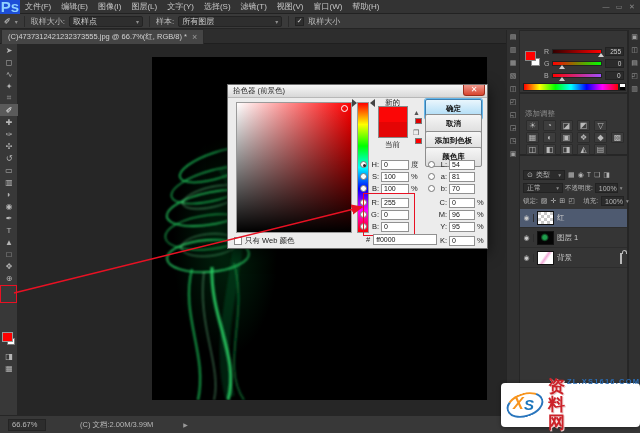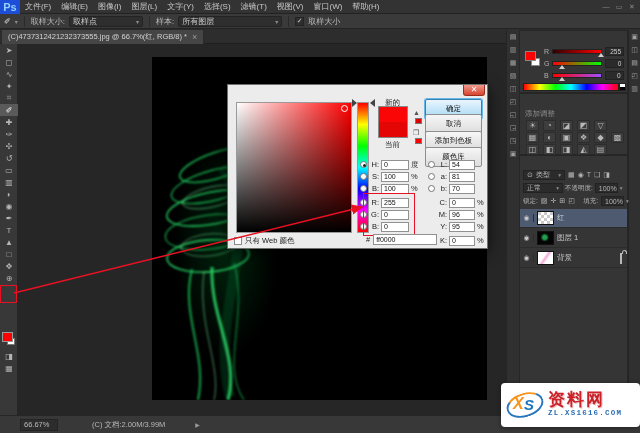--- a/index.html
+++ b/index.html
@@ -5,21 +5,21 @@
   * { box-sizing: border-box; margin: 0; padding: 0; }
   html,body { width:640px; height:433px; }
   body { font-family: "Liberation Sans", "DejaVu Sans", sans-serif; background:#262626; overflow:hidden; }
   #app { position:relative; width:640px; height:433px; background:#262626; overflow:hidden; }
   .abs { position:absolute; }
   .row { display:flex; align-items:center; }
 
   
   #menubar { left:0; top:0; width:640px; height:14px; background:#333333; border-bottom:1px solid #222;
              display:flex; align-items:center; color:#c8c8c8; font-size:8px; }
-  #ps-logo { width:20px; height:16px; background:#1d4ed8; color:#8fd1ff; font-weight:bold; font-size:11px;
+  #ps-logo { width:20px; height:16px; background:#1d4ed8; color:#8fd1ff; font-weight:bold; font-size:15px;
              display:flex; align-items:center; justify-content:center; }
   .mi { padding:0 5px; height:14px; display:flex; align-items:center; white-space:nowrap; }
   #win-btns { margin-left:auto; display:flex; gap:3px; padding-right:3px; color:#8a8a8a; font-size:7px; }
   #win-btns span { width:10px; text-align:center; }
 
   
   #optionsbar { left:0; top:14px; width:640px; height:15px; background:#3a3a3a; border-bottom:1px solid #242424;
                 display:flex; align-items:center; color:#bdbdbd; font-size:8px; gap:4px; padding-left:4px; }
   .opt-sep { width:1px; height:11px; background:#2a2a2a; margin:0 2px; }
   .ddl { background:#2e2e2e; border:1px solid #232323; border-radius:2px; height:11px; display:flex;
@@ -67,21 +67,21 @@
   #hue-ar-r { left:142px; top:14px; border-right:5px solid #444; }
   .dlg-lbl { position:absolute; color:#222; }
   #swatch-new { position:absolute; left:150px; top:21px; width:30px; height:16px; background:#fb0606; border:1px solid #888; border-bottom:none; }
   #swatch-cur { position:absolute; left:150px; top:37px; width:30px; height:16px; background:#e40505; border:1px solid #888; border-top:none; }
   #gamut-warn { position:absolute; left:185px; top:24px; color:#555; font-size:7px; }
   #gamut-chip { position:absolute; left:187px; top:33px; width:7px; height:6px; background:#e00000; border:1px solid #777; }
   #cube-icon  { position:absolute; left:185px; top:44px; color:#555; font-size:7px; }
   #cube-chip  { position:absolute; left:187px; top:53px; width:7px; height:6px; background:#ff0000; border:1px solid #777; }
   .dlg-btn { position:absolute; left:197px; width:57px; height:20px; background:linear-gradient(#f6f6f6,#dddddd);
              border:1px solid #8e8e8e; border-radius:2px; font-size:7.5px; color:#111;
-             display:flex; align-items:center; justify-content:center; }
+             display:flex; align-items:center; justify-content:center;font-weight:bold; }
   .dlg-btn.primary { background:linear-gradient(#eaf6fd,#a7d9f5); border:1px solid #3c7fb1; box-shadow:0 0 0 1px #66b6e8; }
   .fld-row { position:absolute; height:11px; display:flex; align-items:center; gap:2px; }
   .radio { width:7px; height:7px; border:1px solid #777; border-radius:50%; background:#fdfdfd; position:relative; flex:none; }
   .radio.on::after { content:''; position:absolute; left:1.5px; top:1.5px; width:3px; height:3px; background:#222; border-radius:50%; }
   .fl { width:10px; text-align:right; }
   .win-input { width:28px; height:10px; background:#fff; border:1px solid #919191; font-size:7px;
                font-family:"Liberation Sans","DejaVu Sans",sans-serif; padding:0 2px; color:#111; }
   .win-input.sm { width:26px; }
   .unit { color:#222; }
   #rgb-annot { position:absolute; left:135px; top:108px; width:52px; height:43px; border:1px solid #e81123; pointer-events:none; }
@@ -134,34 +134,34 @@
   .lyr-lock { margin-left:auto; margin-right:5px; color:#b9b9b9; }
   .mini-lock { position:relative; width:7px; height:5px; border:1px solid #b9b9b9; }
   .mini-lock::before { content:''; position:absolute; left:1px; top:-4px; width:3px; height:3px;
                        border:1px solid #b9b9b9; border-bottom:none; border-radius:3px 3px 0 0; }
   #lyr-footer { position:absolute; left:0; bottom:2px; width:100%; display:flex; justify-content:center; gap:6px;
                 color:#9f9f9f; font-size:7px; border-top:1px solid #2c2c2c; padding-top:2px; }
 
   
   #statusbar { left:0; top:415px; width:640px; height:18px; background:#383838; border-top:1px solid #262626;
                display:flex; align-items:center; color:#b8b8b8; font-size:7.5px; }
-  #zoom-field { margin-left:20px; width:38px; height:12px; background:#2d2d2d; border:1px solid #242424;
+  #zoom-field { margin-left:8px; width:38px; height:12px; background:#2d2d2d; border:1px solid #242424;
                 display:flex; align-items:center; padding-left:3px; }
   #doc-info { margin-left:34px; }
   #status-expand { margin-left:30px; font-size:6px; color:#9a9a9a; }
 
   
   #watermark { left:501px; top:383px; width:139px; height:44px; background:#fff; border-radius:4px;
                box-shadow:0 1px 4px rgba(0,0,0,.4); display:flex; align-items:center; padding:2px 4px; gap:3px; z-index:60; }
   #wm-logo { position:relative; width:40px; height:34px; flex:none; }
   #wm-ellipse { position:absolute; left:1px; top:5px; width:38px; height:24px; border:2px solid #2a76bd;
                 border-top-color:#f7941d; border-radius:50%; transform:rotate(-18deg); }
   #wm-x { position:absolute; left:8px; top:7px; font-style:italic; font-weight:bold; font-size:16px; color:#f7941d; }
   #wm-s { position:absolute; left:19px; top:8px; font-style:italic; font-weight:bold; font-size:15px; color:#1b75bb; }
-  #wm-right { display:flex; flex-direction:column; line-height:1.05;font-family:Liberation Mono, monospace; }
+  #wm-right { display:flex; flex-direction:row; line-height:1.05; }
   #wm-title { font-size:17px; font-weight:bold; color:#cc2229; letter-spacing:2px; text-shadow:1px 1px 0 #e8c8c8; }
   #wm-url { font-size:7.5px; font-weight:bold; color:#2a6db5; letter-spacing:1.2px; }
 
   
   #arrow-overlay { position:absolute; left:0; top:0; width:640px; height:433px; pointer-events:none; z-index:50; }
 </style>
 </head>
 <body>
 
 <div id="app">
@@ -264,20 +264,23 @@
         <ellipse cx="57" cy="188" rx="28" ry="11" transform="rotate(-6 57 188)" stroke="#7dffa8" stroke-width="0.7" opacity="0.7"></ellipse>
         <path d="M40 212 C 28 258, 56 298, 46 343" stroke="#1ec45a" stroke-width="2.2" opacity="0.75"></path>
         <path d="M60 210 C 58 262, 88 300, 76 343" stroke="#2ad868" stroke-width="3" opacity="0.85"></path>
         <path d="M82 206 C 97 258, 68 308, 92 343" stroke="#18a94c" stroke-width="1.6" opacity="0.6"></path>
         <path d="M52 215 C 45 268, 70 310, 62 343" stroke="#8cffb4" stroke-width="0.8" opacity="0.7"></path>
       </g>
     </svg>
   </div>
 
   <div id="dialog" class="abs">
+    <div id="dlg-title">
+      <span>拾色器 (前景色)</span>
+    </div>
     <div id="dlg-close">✕</div>
 
     <div id="sv-field">
       <div id="sv-marker"></div>
     </div>
     <div id="hue-slider"></div>
     <div id="hue-ar-l" class="hue-arrow"></div>
     <div id="hue-ar-r" class="hue-arrow"></div>
 
     <span class="dlg-lbl" style="left:157px;top:13px;">新的</span>

